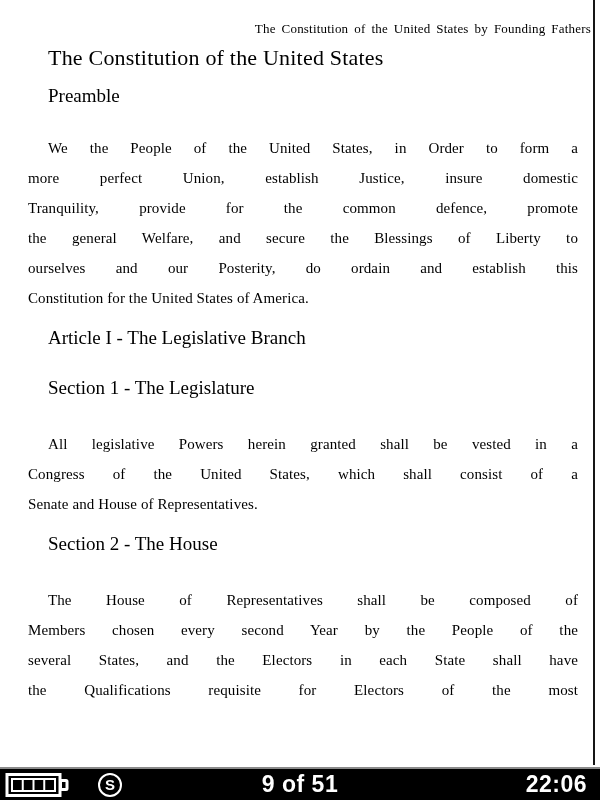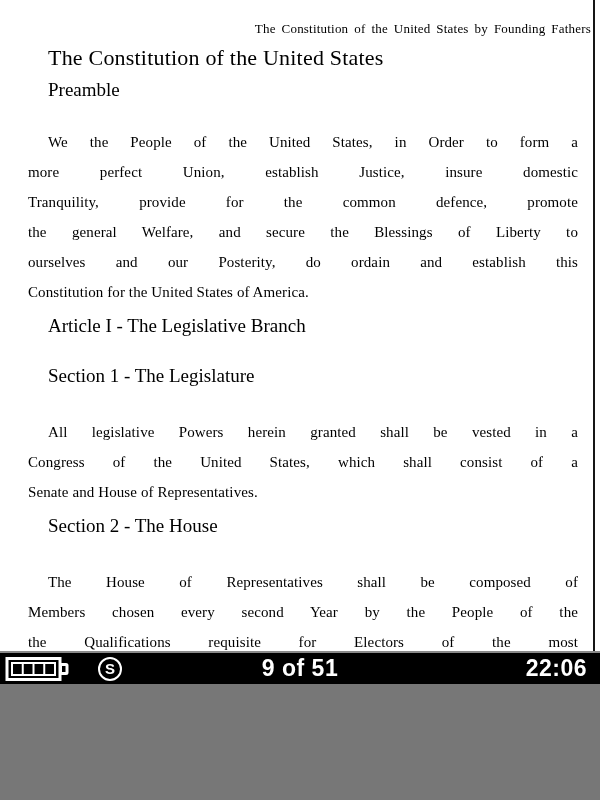--- a/index.html
+++ b/index.html
@@ -1,19 +1,19 @@
 <!DOCTYPE html>
 <html><head>
 <meta charset="utf-8">
 <style>
   * { margin: 0; padding: 0; box-sizing: border-box; }
   html, body { background: #777; }
   .screen {
     position: relative;
-    width: 600px; height: 684px;
+    width: 600px; height: 800px;
     background: #ffffff;
     overflow: hidden;
     font-family: "Liberation Serif", "DejaVu Serif", serif;
     color: #000;
   }
   
   .right-frame {
     position: absolute;
     left: 593px; top: 0;
     width: 2px; height: 765px;
@@ -52,21 +52,21 @@
   }
   .para { font-size: 15px; }
   .line {
     line-height: 30px;
     height: 30px;
     letter-spacing: 0.1px;
   }
   .line.j { text-align: justify; text-align-last: justify; }
   .line.l { text-align: left; }
   .line.indent { padding-left: 20px; }
-  .mt-h  { margin-top: 4px; }  
+  .mt-h  { margin-top: 10px; }  
   .mt-h2 { margin-top: 20px; }  
   .mt-p  { margin-top: 26px; }  
   .mt-p1 { margin-top: 22px; }  
 
   
   .statusbar {
     position: absolute;
     left: 0; right: 0; bottom: 0;
     height: 33px;
     background: #000;
@@ -132,20 +132,21 @@
       <div class="line j indent">All legislative Powers herein granted shall be vested in a</div>
       <div class="line j">Congress of the United States, which shall consist of a</div>
       <div class="line l">Senate and House of Representatives.</div>
     </div>
 
     <div class="heading mt-h">Section 2 - The House</div>
 
     <div class="para mt-p">
       <div class="line j indent">The House of Representatives shall be composed of</div>
       <div class="line j">Members chosen every second Year by the People of the</div>
+      <div class="line j">several States, and the Electors in each State shall have</div>
       <div class="line j">the Qualifications requisite for Electors of the most</div>
     </div>
 
   </div>
 
   <div class="statusbar">
 
     <svg class="battery" width="66" height="26" viewBox="0 0 66 26">
       <rect x="2" y="2.5" width="53" height="21" fill="none" stroke="#ffffff" stroke-width="3"></rect>
       <rect x="55.5" y="8.5" width="6.5" height="9" fill="none" stroke="#ffffff" stroke-width="3" rx="1"></rect>

